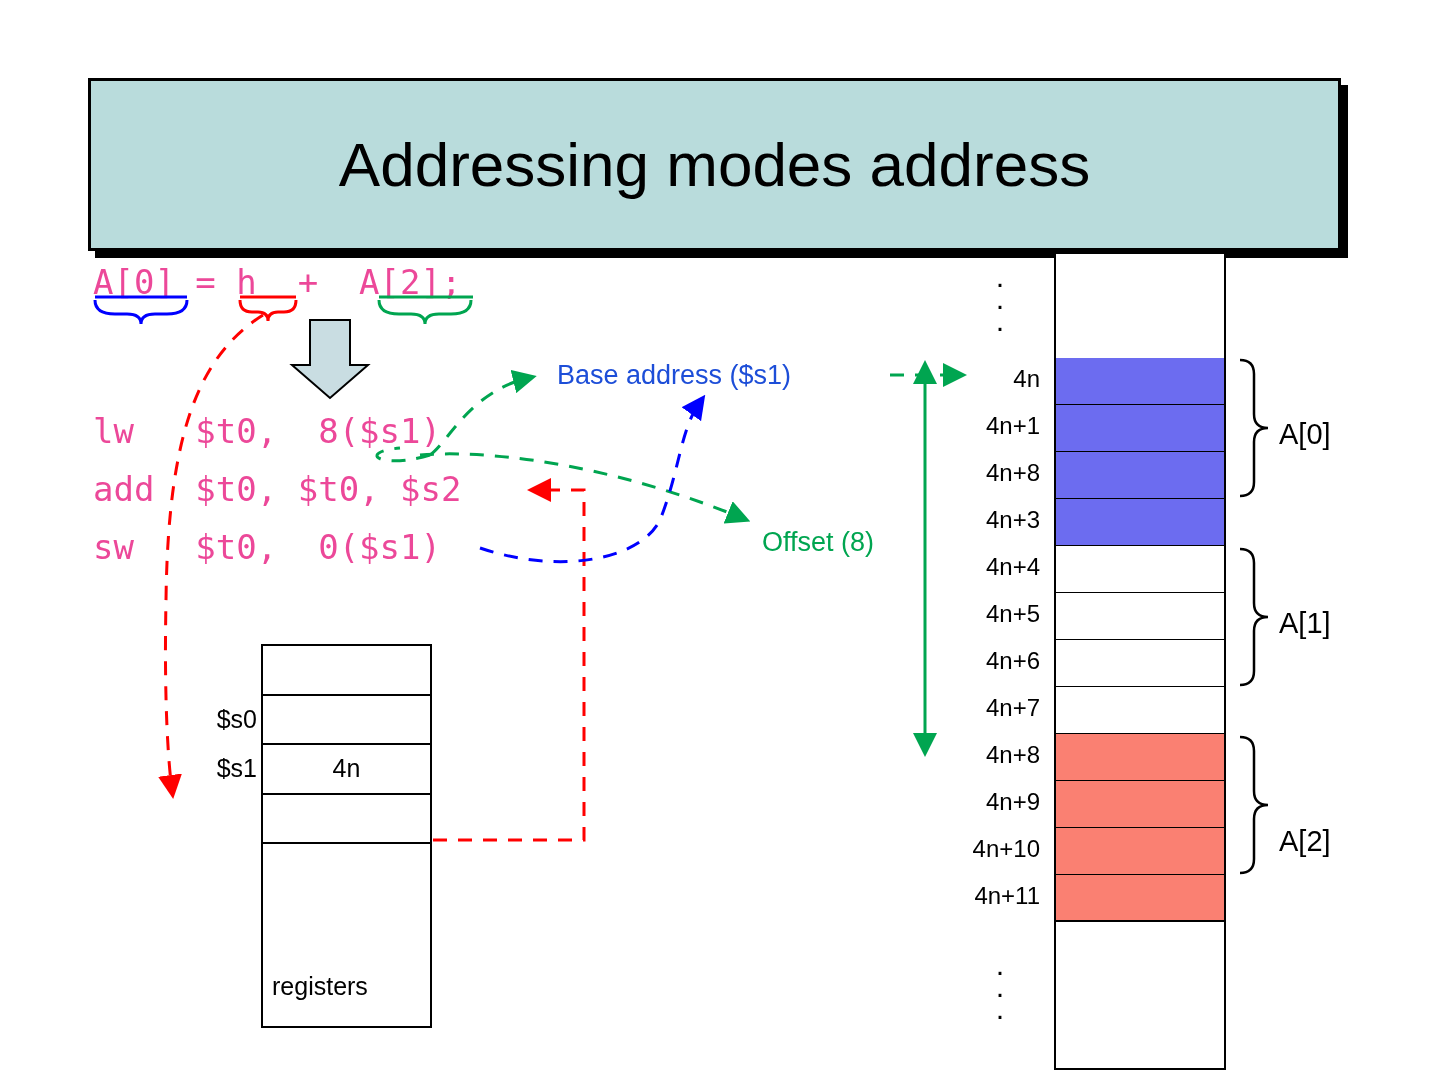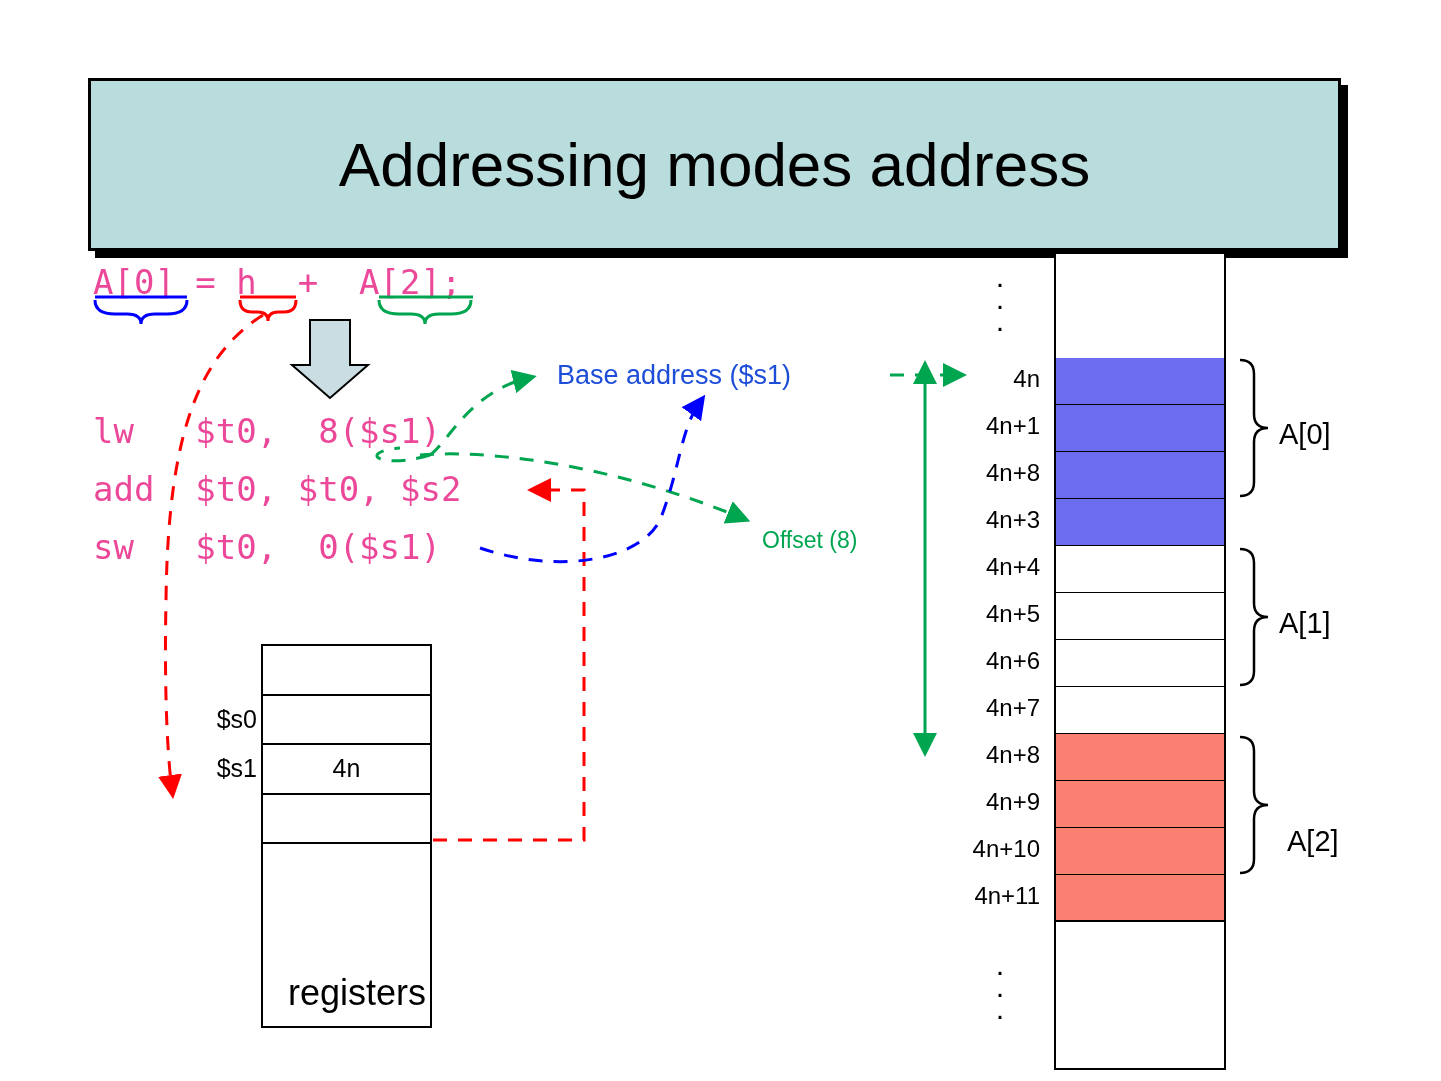--- a/index.html
+++ b/index.html
@@ -25,35 +25,35 @@
   }
 
   
   .mono{font-family:"DejaVu Sans Mono", monospace;}
   .src-line{
     position:absolute;font-size:34px;color:#ec4899;white-space:pre;
   }
 
   
   .lbl{position:absolute;font-size:27px;color:#1d4ed8;white-space:pre;}
-  .lbl-green{position:absolute;font-size:23px;color:#00a550;white-space:pre;}
+  .lbl-green{position:absolute;font-size:27px;color:#00a550;white-space:pre;}
 
   
   .reg-table{
     position:absolute;left:261px;top:644px;width:171px;height:384px;
     border:2px solid #000;box-sizing:border-box;
   }
   .reg-row{height:49.5px;border-bottom:2px solid #000;box-sizing:border-box;
            display:flex;align-items:center;justify-content:center;
            font-size:25px;color:#000;}
   .reg-row:last-child{border-bottom:none;}
   .reg-name{position:absolute;right:calc(100% + 6px);font-size:25px;color:#000;white-space:nowrap;}
   .reg-row-wrap{position:relative;}
 
-  .reg-caption{position:absolute;left:288px;top:972px;font-size:36px;color:#000;}
+  .reg-caption{position:absolute;left:272px;top:972px;font-size:25px;color:#000;}
 
   
   .mem-box{
     position:absolute;left:1054px;top:252px;width:172px;height:818px;
     border:2px solid #000;box-sizing:border-box;background:#fff;
   }
   .mem-cell{
     position:absolute;left:1056px;width:168px;height:47.2px;
     border-bottom:1px solid #000;box-sizing:border-box;
   }
@@ -139,21 +139,21 @@
 
   <div class="dots" style="left:975px;width:50px;top:272px;white-space:pre;">·
 ·
 ·</div>
   <div class="dots" style="left:975px;width:50px;top:960px;white-space:pre;">·
 ·
 ·</div>
 
   <div class="arr-label" style="left:1279px;top:418px;">A[0]</div>
   <div class="arr-label" style="left:1279px;top:607px;">A[1]</div>
-  <div class="arr-label" style="left:1279px;top:825px;margin-left:8px;">A[2]</div>
+  <div class="arr-label" style="left:1279px;top:825px;">A[2]</div>
 
   <svg class="overlay" viewBox="0 0 1441 1081">
     <defs>
       <marker id="ah-red" markerWidth="8" markerHeight="8" refX="5" refY="4" orient="auto">
         <path d="M0,0 L8,4 L0,8 z" fill="#ff0000"></path>
       </marker>
       <marker id="ah-blue" markerWidth="8" markerHeight="8" refX="5" refY="4" orient="auto">
         <path d="M0,0 L8,4 L0,8 z" fill="#0000ff"></path>
       </marker>
       <marker id="ah-green" markerWidth="8" markerHeight="8" refX="5" refY="4" orient="auto">

